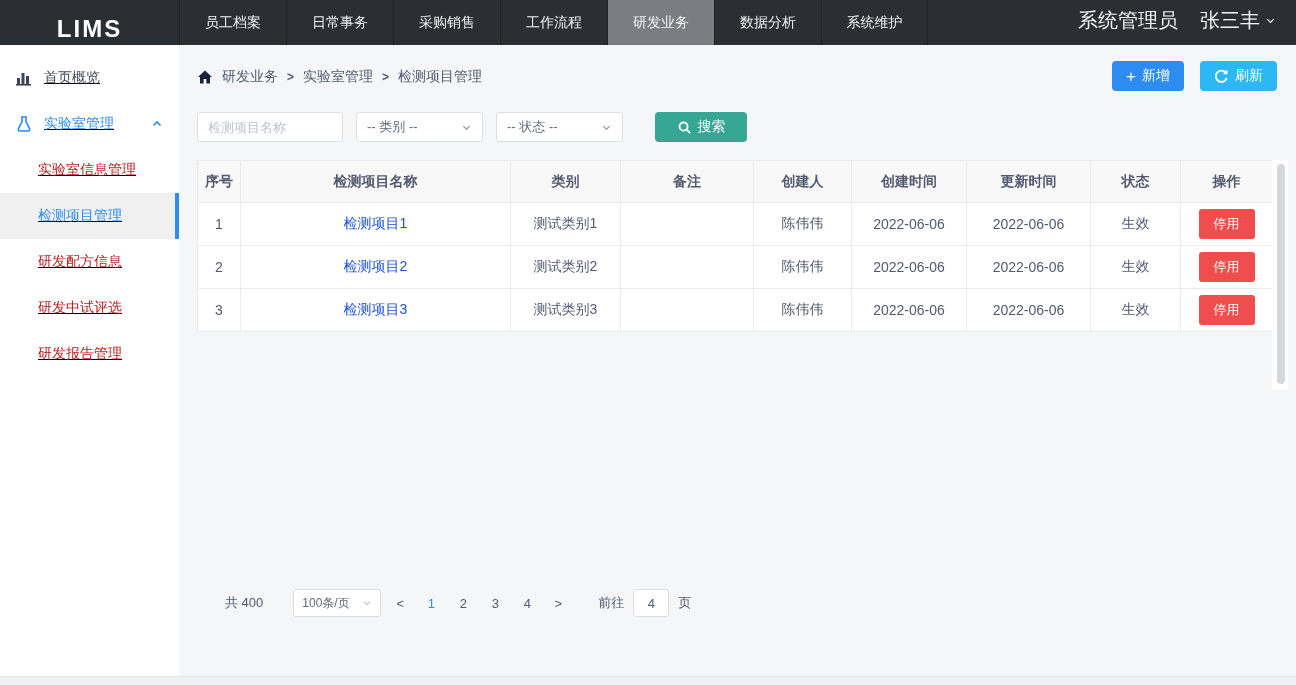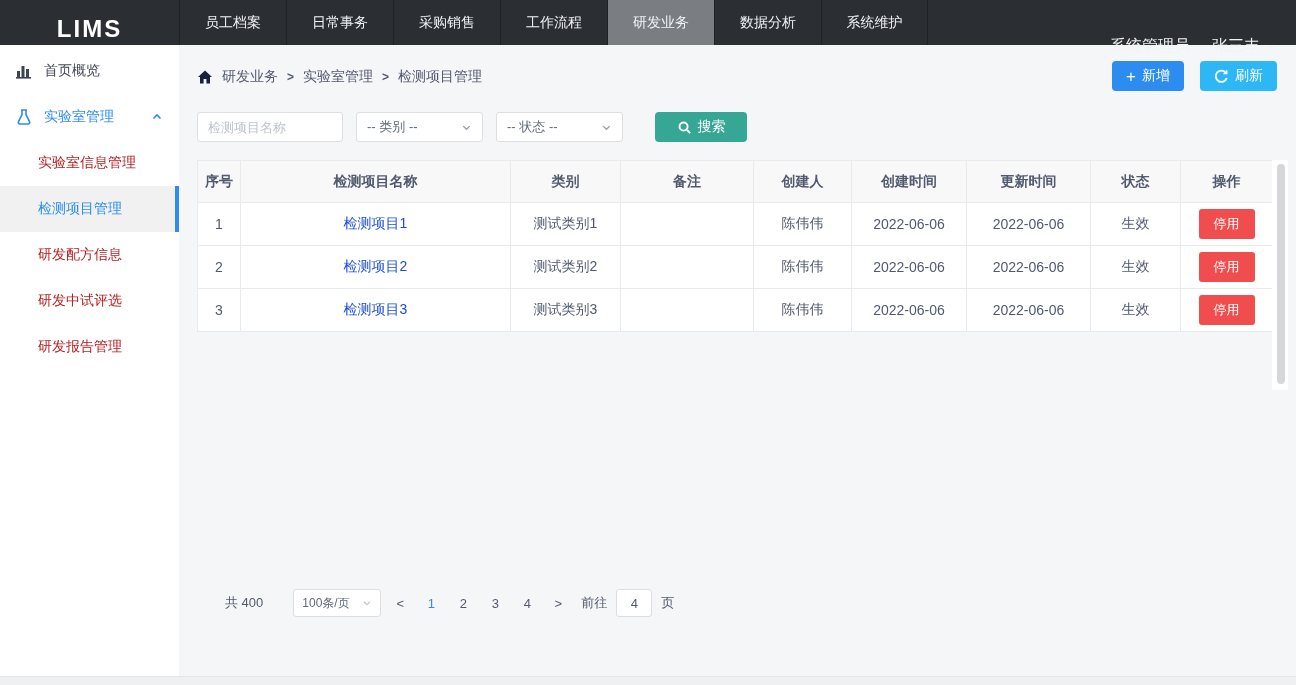--- a/index.html
+++ b/index.html
@@ -8,25 +8,25 @@
 
   
   .topbar { position:absolute; left:0; top:0; width:1296px; height:45px; background:#2b2e33; z-index:5; }
   .logo { position:absolute; left:0; top:0; width:179px; height:58px; display:flex; align-items:center; justify-content:center;
           color:#fff; font-size:24px; font-weight:bold; letter-spacing:2px; }
   .nav-tabs { position:absolute; left:179px; top:0; height:45px; display:flex; }
   .nav-tab { width:107px; height:45px; display:flex; align-items:center; justify-content:center;
              color:#f2f3f5; font-size:14px; border-left:1px solid #1f2226; cursor:pointer; }
   .nav-tab:last-child { border-right:1px solid #1f2226; }
   .nav-tab.active { background:#7a7e83; }
-  .user-area { position:absolute; right:20px; top:0; height:41px; display:flex; align-items:center; gap:22px; color:#f2f3f5; font-size:16px;margin-top:26px; }
+  .user-area { position:absolute; right:20px; top:0; height:41px; display:flex; align-items:center; gap:22px; color:#f2f3f5; font-size:20px; }
   .user-name { display:flex; align-items:center; gap:5px; cursor:pointer; }
 
   
-  .sidebar { position:absolute; left:0; top:45px; width:179px; height:631px; background:#fff; padding-top:3px; }
+  .sidebar { position:absolute; left:0; top:45px; width:179px; height:631px; background:#fff; padding-top:10px;text-decoration:underline; }
   .side-item { height:46px; display:flex; align-items:center; gap:11px; padding-left:15px; font-size:14px; color:#42485b; cursor:pointer; }
   .side-group-label { color:#2d8cf0; flex:1; }
   .side-chevron { margin-right:16px; display:flex; }
   .side-sub { height:46px; display:flex; align-items:center; padding-left:38px; font-size:14px; color:#b91c1c; cursor:pointer; }
   .side-sub.active { background:#f1f1f1; color:#2d8cf0; border-right:4px solid #2d8cf0; }
 
   
   .content { position:absolute; left:179px; top:45px; width:1117px; height:631px; }
   .breadcrumb { position:absolute; left:18px; top:17px; height:30px; display:flex; align-items:center; gap:9px; font-size:14px; color:#515a6e; }
   .crumb-item { cursor:pointer; }
@@ -58,21 +58,21 @@
   .scroll-gutter { position:absolute; left:1093px; top:115px; width:16px; height:230px; background:#fff; }
   .scroll-thumb { position:absolute; left:5px; top:4px; width:8px; height:220px; border-radius:4px; background:#d5d7db; cursor:pointer; }
 
   .pagination { position:absolute; left:46px; top:543px; height:30px; display:flex; align-items:center; font-size:13px; color:#515a6e; }
   .page-size { width:88px; height:28px; border:1px solid #dcdee2; border-radius:3px; background:#fff; padding:0 8px;
                margin-left:30px; margin-right:4px; display:flex; align-items:center; justify-content:space-between;
                font-size:12px; color:#606a78; cursor:pointer; }
   .page-arrow { width:30px; text-align:center; cursor:pointer; color:#515a6e; }
   .page-num { width:32px; text-align:center; cursor:pointer; }
   .page-num.active { color:#2d8cf0; }
-  .goto-label { margin-left:8px; margin-right:9px; }
+  .goto-label { margin-left:25px; margin-right:9px; }
   .goto-input { width:36px; height:28px; border:1px solid #dcdee2; border-radius:3px; text-align:center; font-size:13px;
                 color:#515a6e; font-family:inherit; outline:none; background:#fff; }
   .page-unit { margin-left:9px; }
 
   .footer-strip { position:absolute; left:0; top:676px; width:1296px; height:9px; background:#eef0f2; border-top:1px solid #e3e5e8; }
 </style>
 </head>
 <body>
 
 <div class="topbar">

